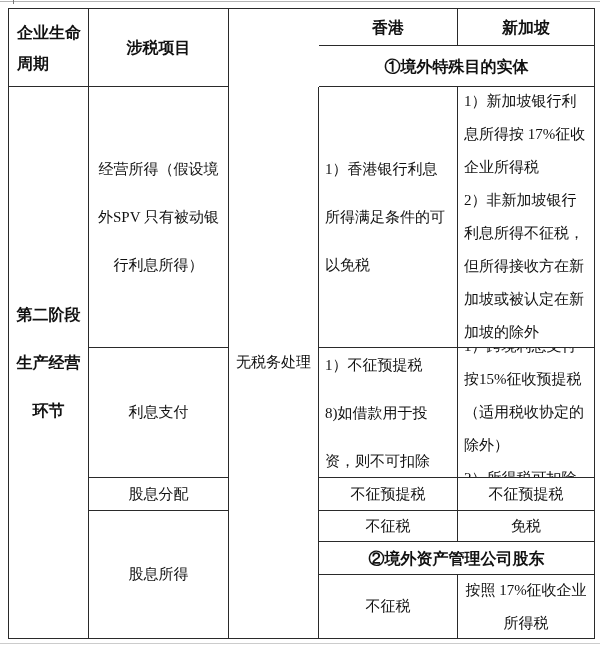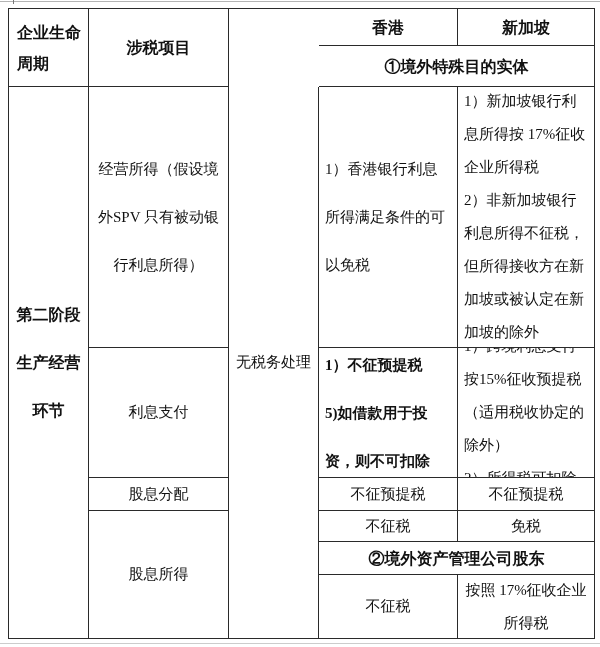--- a/index.html
+++ b/index.html
@@ -63,21 +63,21 @@
   .pos-cayman-h  { grid-area: 1 / 3 / 3 / 4; }
   .pos-hk-h      { grid-area: 1 / 4 / 2 / 5; }
   .pos-sg-h      { grid-area: 1 / 5 / 2 / 6; }
   .pos-spv-h     { grid-area: 2 / 4 / 3 / 6; }
   .pos-stage     { grid-area: 3 / 1 / 9 / 2; }
   .pos-op        { grid-area: 3 / 2 / 4 / 3; }
   .pos-cayman-v  { grid-area: 3 / 3 / 9 / 4; }
   .pos-hk1       { grid-area: 3 / 4 / 4 / 5; }
   .pos-sg1       { grid-area: 3 / 5 / 4 / 6; }
   .pos-int       { grid-area: 4 / 2 / 5 / 3; }
-  .pos-hk2       { grid-area: 4 / 4 / 5 / 5; font-weight: bold; }
+  .pos-hk2       { grid-area: 4 / 4 / 5 / 5; }
   .pos-sg2       { grid-area: 4 / 5 / 5 / 6; }
   .pos-dd        { grid-area: 5 / 2 / 6 / 3; }
   .pos-hk3       { grid-area: 5 / 4 / 6 / 5; }
   .pos-sg3       { grid-area: 5 / 5 / 6 / 6; }
   .pos-di        { grid-area: 6 / 2 / 9 / 3; }
   .pos-hk4       { grid-area: 6 / 4 / 7 / 5; }
   .pos-sg4       { grid-area: 6 / 5 / 7 / 6; }
   .pos-am-h      { grid-area: 7 / 4 / 8 / 6; }
   .pos-hk5       { grid-area: 8 / 4 / 9 / 5; }
   .pos-sg5       { grid-area: 8 / 5 / 9 / 6; }
@@ -134,21 +134,21 @@
         <div class="item">2）非新加坡银行利息所得不征税，但所得接收方在新加坡或被认定在新加坡的除外</div>
       </div>
     </div>
 
     <div class="cell pos-int">
       <div>利息支付</div>
     </div>
     <div class="cell left loose pos-hk2">
       <div class="items">
         <div class="item">1）不征预提税</div>
-        <div class="item">5)如借款用于投资，则不可扣除</div>
+        <div class="item">8)如借款用于投资，则不可扣除</div>
       </div>
     </div>
     <div class="cell left pos-sg2">
       <div class="items">
         <div class="item">1）跨境利息支付按15%征收预提税（适用税收协定的除外）</div>
         <div class="item">2）所得税可扣除</div>
       </div>
     </div>
 
     <div class="cell pos-dd">

